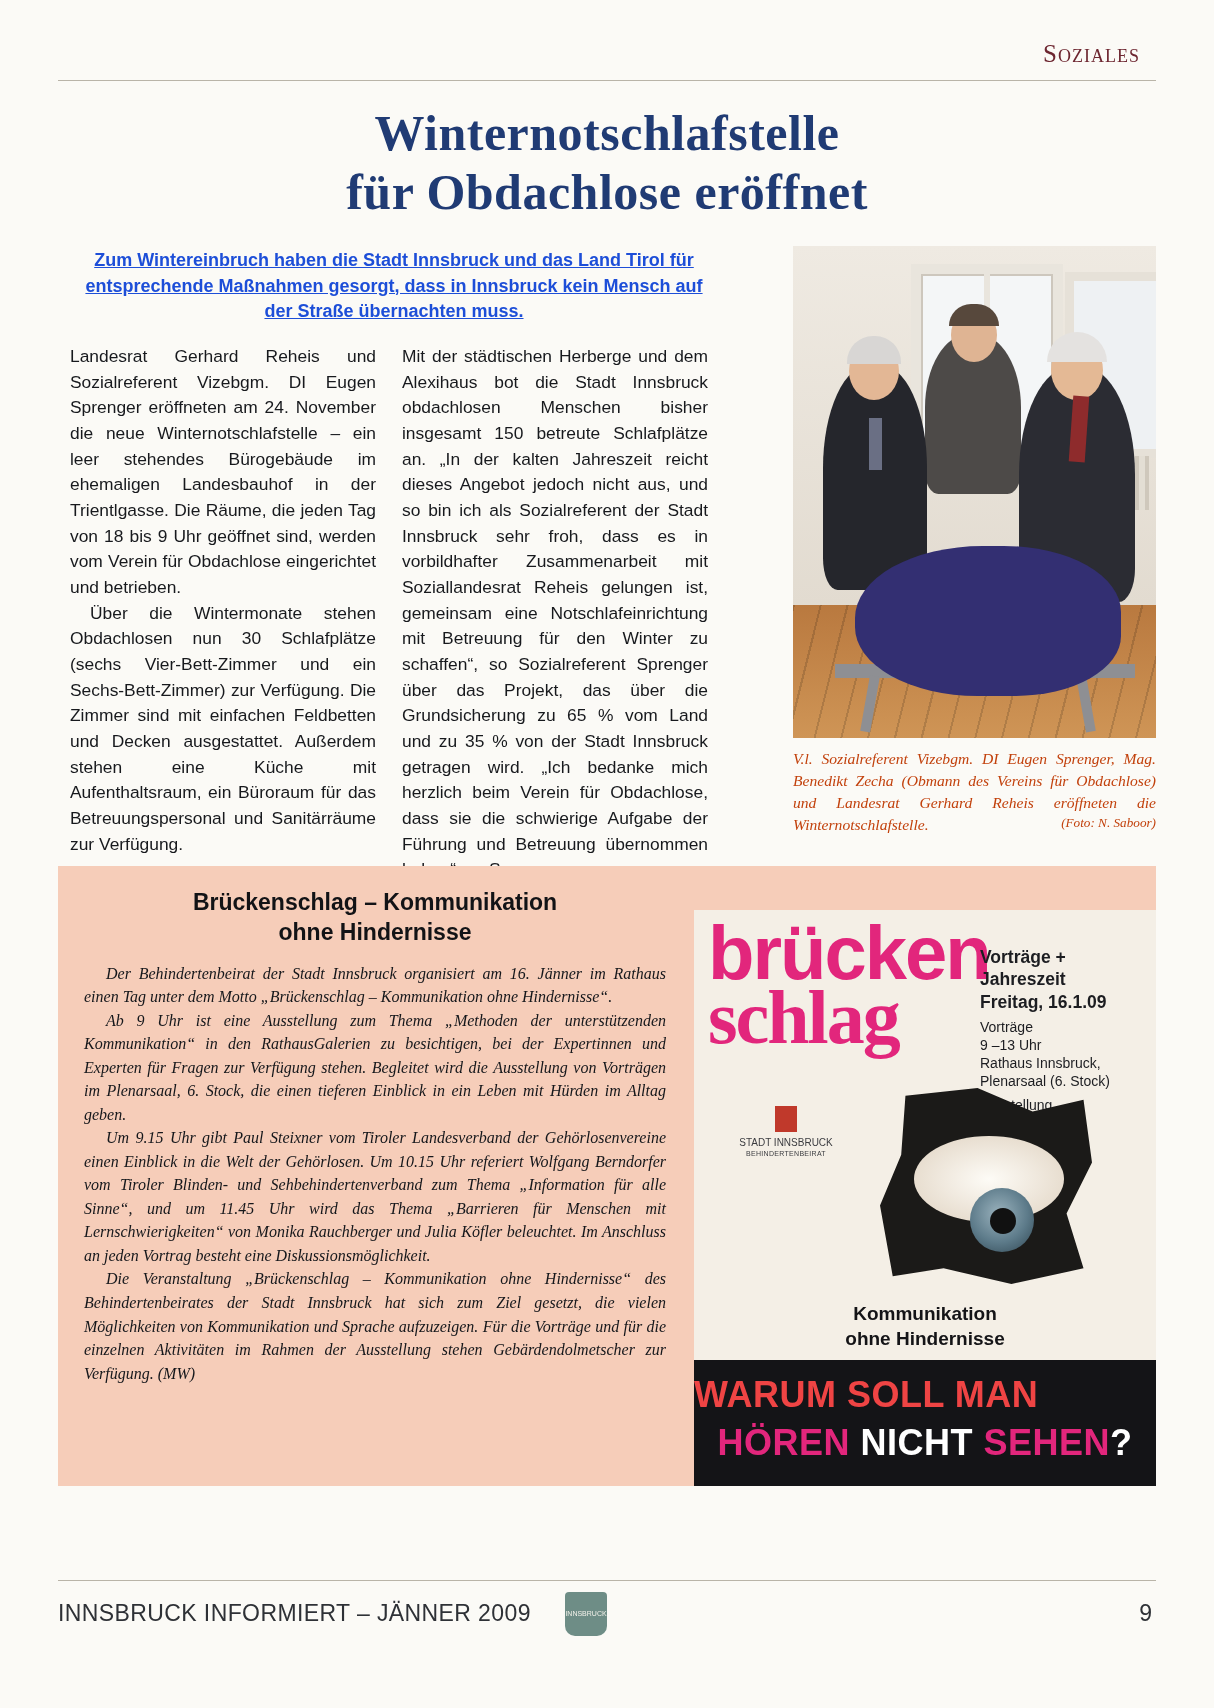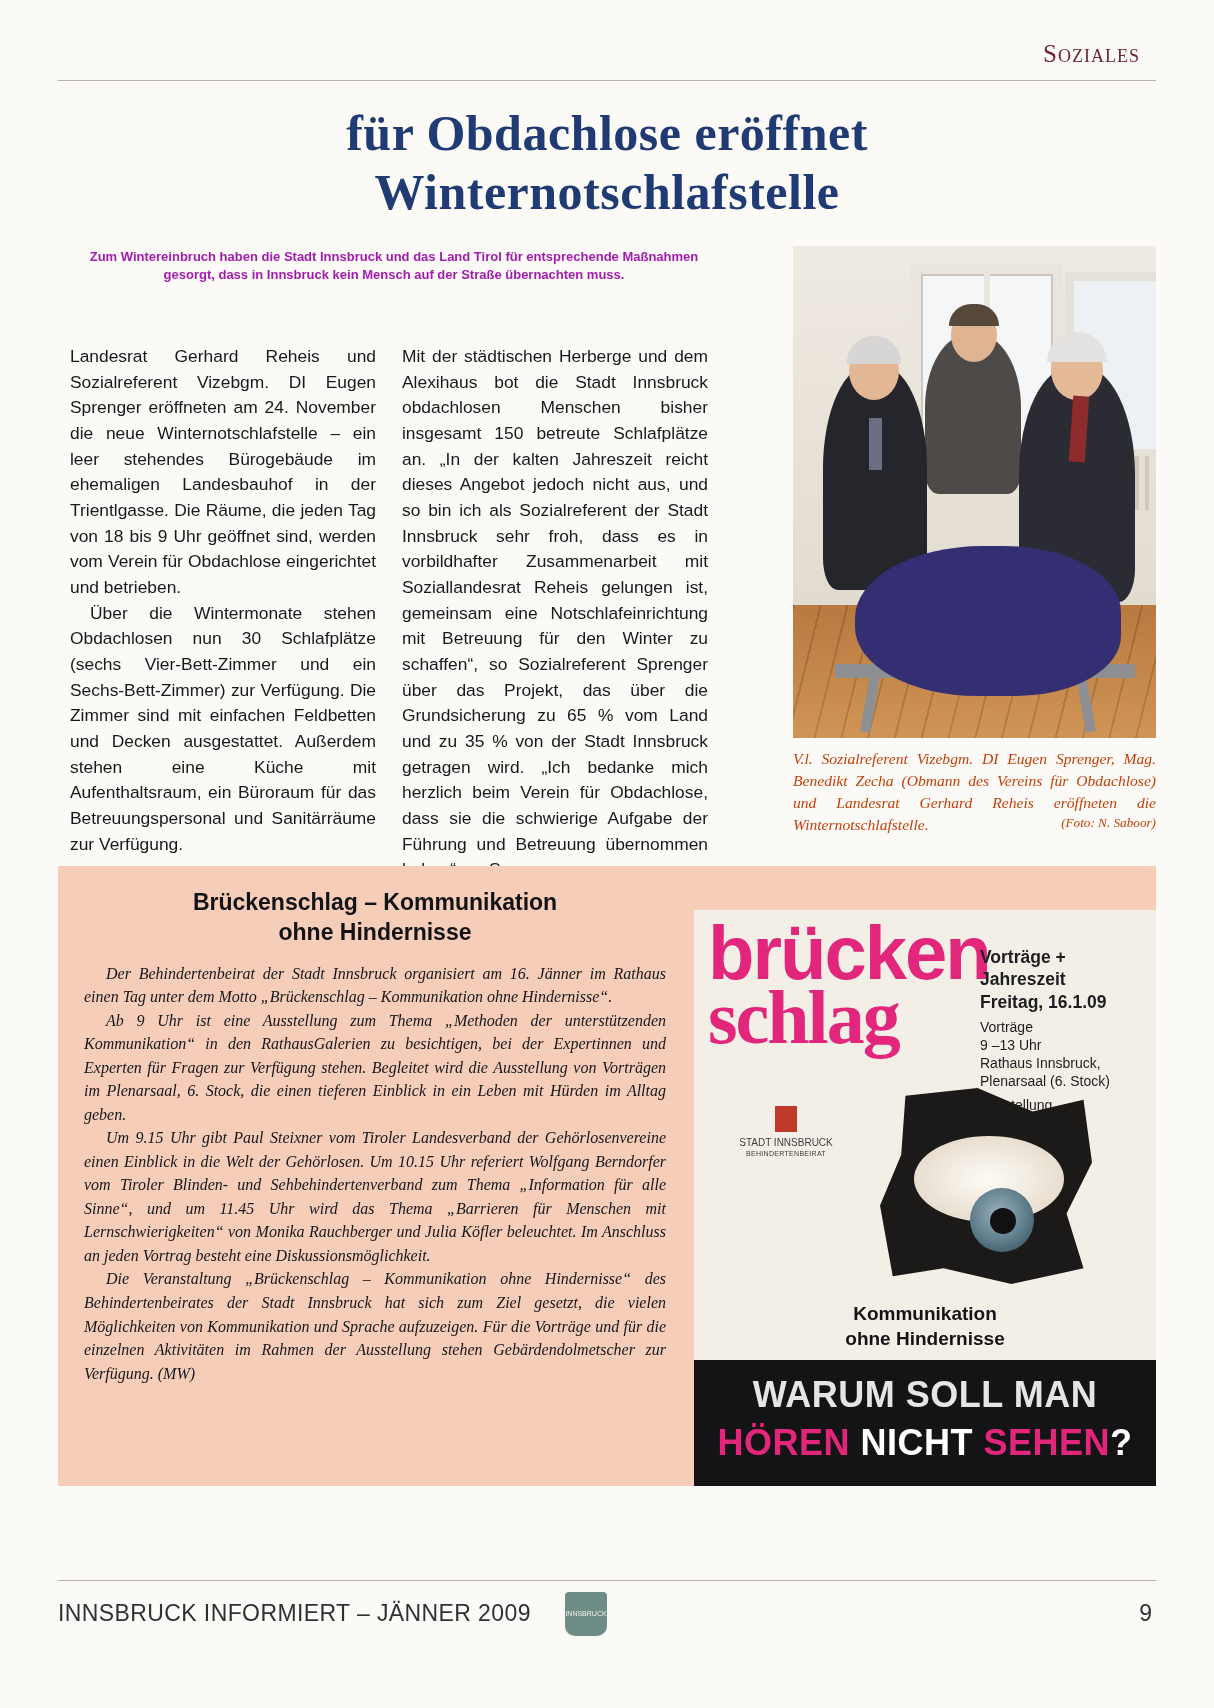--- a/index.html
+++ b/index.html
@@ -50,24 +50,25 @@
     line-height: 1.18;
     letter-spacing: 0.5px;
   }
   
   .lead {
     position: absolute;
     left: 70px;
     width: 648px;
     top: 248px;
     text-align: center;
-    font-size: 13px;
+    font-size: 18px;
     font-weight: bold;
     line-height: 1.42;
-    color: #a21caf;
+    color: #1d4ed8;
+    text-decoration: underline;
   }
   
   .col {
     position: absolute;
     top: 344px;
     width: 306px;
     font-size: 17.4px;
     line-height: 1.475;
     color: #17191d;
     text-align: justify;
@@ -248,22 +249,22 @@
     background:#f4efe6;
   }
   .braille i {
     position:absolute; width:8px; height:8px; border-radius:50%;
     background:#c9c2b6; box-shadow: inset 0 -1px 1px rgba(0,0,0,.25);
   }
   .poster-bottom {
     position:absolute; left:0; right:0; bottom:0; height:126px; background:#141417;
   }
   .pb1 {
-    position:absolute; left:0; right:0; top:14px; text-align:center;
-    color:#e5e5e5; font-weight:bold; font-size:36px; letter-spacing:0.5px;
+    position:absolute; left:0; right:0; top:14px; text-align:left;
+    color:#ef4444; font-weight:bold; font-size:36px; letter-spacing:0.5px;
   }
   .pb2 {
     position:absolute; left:0; right:0; top:62px; text-align:center;
     font-weight:bold; font-size:36px; letter-spacing:0.5px; color:#fff;
   }
   .pb2 .pink { color:#e2267c; }
 
   
   .footer-rule {
     position:absolute; left:58px; right:58px; top:1580px; height:1px; background:#b9b4a8;
@@ -285,22 +286,22 @@
 </style>
 </head>
 <body>
 
 <div class="page">
 
   <div class="section-header">Soziales</div>
   <div class="header-rule"></div>
 
   <div class="headline">
+    <div>Winternotschlafstelle</div>
     <div>für Obdachlose eröffnet</div>
-    <div>Winternotschlafstelle</div>
   </div>
 
   <div class="lead">Zum Wintereinbruch haben die Stadt Innsbruck und das Land Tirol für entsprechende Maßnahmen gesorgt, dass in Innsbruck kein Mensch auf der Straße übernachten muss.</div>
 
   <div class="col left">
     <p>Landesrat Gerhard Reheis und Sozialreferent Vizebgm. DI Eugen Sprenger eröffneten am 24. November die neue Winternotschlafstelle – ein leer stehendes Bürogebäude im ehemaligen Landesbauhof in der Trientlgasse. Die Räume, die jeden Tag von 18 bis 9 Uhr geöffnet sind, werden vom Verein für Obdachlose eingerichtet und betrieben.</p>
     <p>Über die Wintermonate stehen Obdachlosen nun 30 Schlafplätze (sechs Vier-Bett-Zimmer und ein Sechs-Bett-Zimmer) zur Verfügung. Die Zimmer sind mit einfachen Feldbetten und Decken ausgestattet. Außerdem stehen eine Küche mit Aufenthaltsraum, ein Büroraum für das Betreuungspersonal und Sanitärräume zur Verfügung.</p>
   </div>
 
   <div class="col right">

